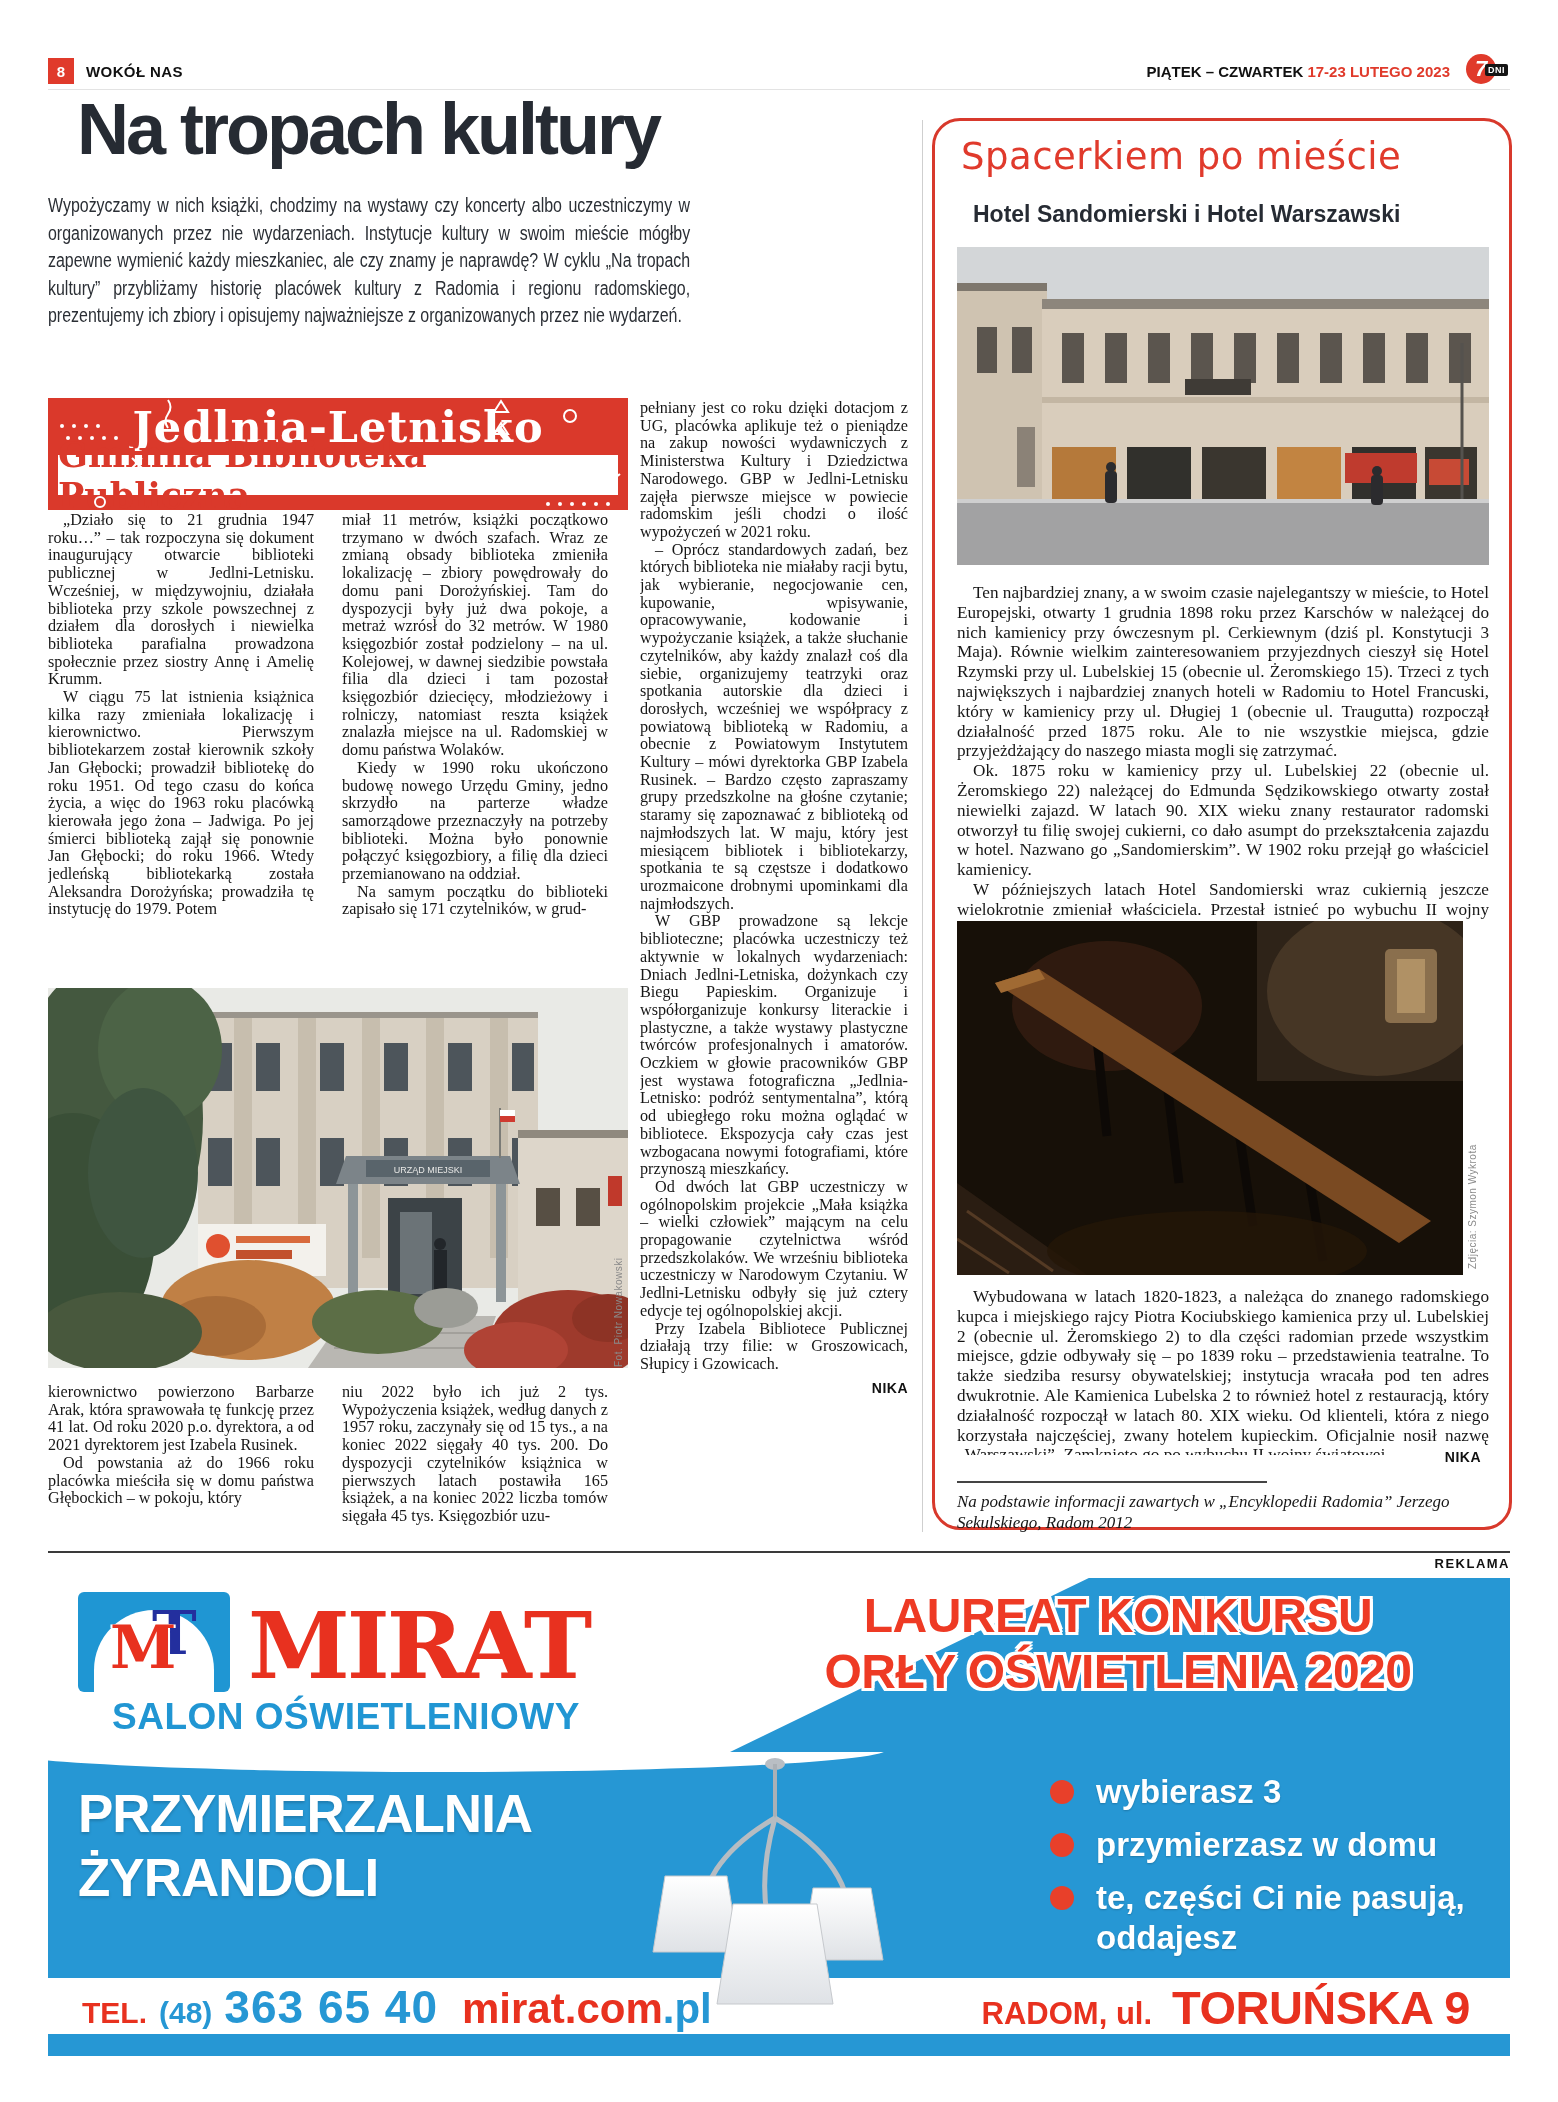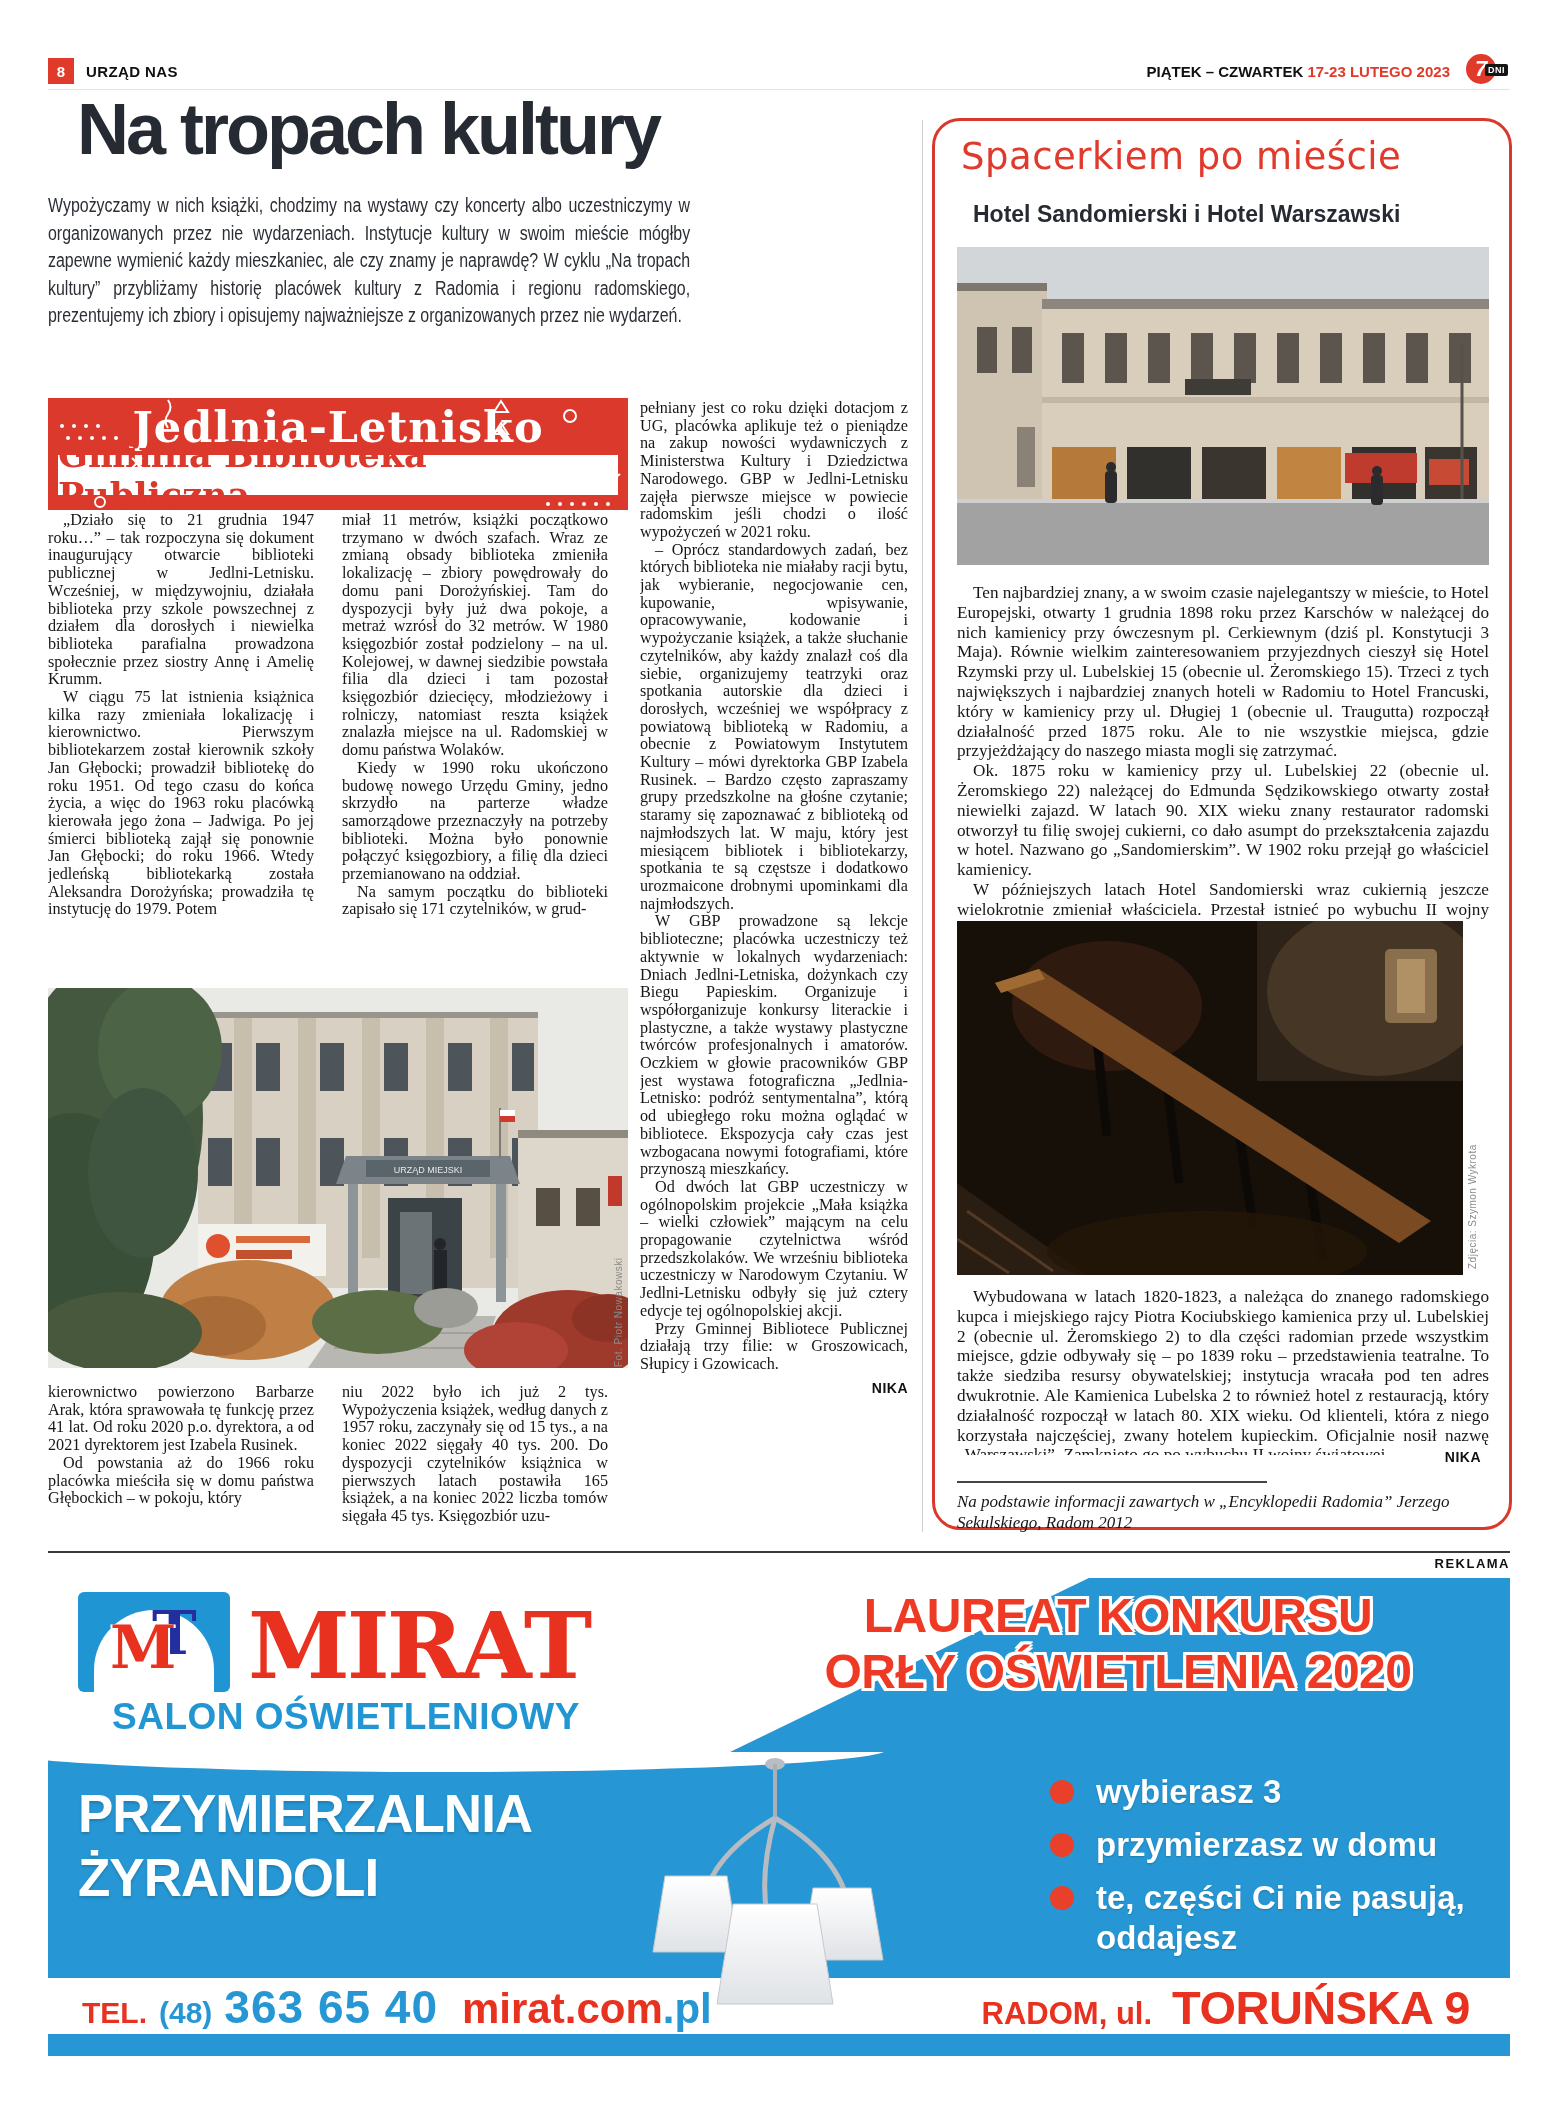--- a/index.html
+++ b/index.html
@@ -125,21 +125,21 @@
   .c-lab { color:#e8311f; font-weight:bold; font-size:31px; }
   .c-street { color:#e8311f; font-weight:bold; font-size:47px; letter-spacing:-.5px; }
 </style>
 </head>
 <body>
 
 <div class="page">
 
   <div class="hdr">
     <div class="hdr-num">8</div>
-    <div class="hdr-sec">URZĄD NAS</div>
+    <div class="hdr-sec">WOKÓŁ NAS</div>
     <div class="hdr-right">
       <span>PIĄTEK – CZWARTEK</span>
       <span class="red">17-23 LUTEGO 2023</span>
     </div>
     <div class="logo7">
       <span>7</span>
       <span class="logo-dni">DNI</span>
     </div>
   </div>
 
@@ -260,21 +260,21 @@
     <p>Od powstania aż do 1966 roku placówka mieściła się w domu państwa Głębockich – w pokoju, który</p>
   </div>
   <div id="c2b" class="bodytext">
     <p class="cont">niu 2022 było ich już 2 tys. Wypożyczenia książek, według danych z 1957 roku, zaczynały się od 15 tys., a na koniec 2022 sięgały 40 tys. 200. Do dyspozycji czytelników książnica w pierwszych latach postawiła 165 książek, a na koniec 2022 liczba tomów sięgała 45 tys. Księgozbiór uzu-</p>
   </div>
   <div id="c3" class="bodytext">
     <p class="cont">pełniany jest co roku dzięki dotacjom z UG, placówka aplikuje też o pieniądze na zakup nowości wydawniczych z Ministerstwa Kultury i Dziedzictwa Narodowego. GBP w Jedlni-Letnisku zajęła pierwsze miejsce w powiecie radomskim jeśli chodzi o ilość wypożyczeń w 2021 roku.</p>
     <p>– Oprócz standardowych zadań, bez których biblioteka nie miałaby racji bytu, jak wybieranie, negocjowanie cen, kupowanie, wpisywanie, opracowywanie, kodowanie i wypożyczanie książek, a także słuchanie czytelników, aby każdy znalazł coś dla siebie, organizujemy teatrzyki oraz spotkania autorskie dla dzieci i dorosłych, wcześniej we współpracy z powiatową biblioteką w Radomiu, a obecnie z Powiatowym Instytutem Kultury – mówi dyrektorka GBP Izabela Rusinek. – Bardzo często zapraszamy grupy przedszkolne na głośne czytanie; staramy się zapoznawać z biblioteką od najmłodszych lat. W maju, który jest miesiącem bibliotek i bibliotekarzy, spotkania te są częstsze i dodatkowo urozmaicone drobnymi upominkami dla najmłodszych.</p>
     <p>W GBP prowadzone są lekcje biblioteczne; placówka uczestniczy też aktywnie w lokalnych wydarzeniach: Dniach Jedlni-Letniska, dożynkach czy Biegu Papieskim. Organizuje i współorganizuje konkursy literackie i plastyczne, a także wystawy plastyczne twórców profesjonalnych i amatorów. Oczkiem w głowie pracowników GBP jest wystawa fotograficzna „Jedlnia-Letnisko: podróż sentymentalna”, którą od ubiegłego roku można oglądać w bibliotece. Ekspozycja cały czas jest wzbogacana nowymi fotografiami, które przynoszą mieszkańcy.</p>
     <p>Od dwóch lat GBP uczestniczy w ogólnopolskim projekcie „Mała książka – wielki człowiek” mającym na celu propagowanie czytelnictwa wśród przedszkolaków. We wrześniu biblioteka uczestniczy w Narodowym Czytaniu. W Jedlni-Letnisku odbyły się już cztery edycje tej ogólnopolskiej akcji.</p>
-    <p>Przy Gminnej Bibliotece Publicznej działają trzy filie: w Groszowicach, Słupicy i Gzowicach.</p>
+    <p>Przy Izabela Bibliotece Publicznej działają trzy filie: w Groszowicach, Słupicy i Gzowicach.</p>
     <div class="byline">NIKA</div>
   </div>
 
   <div class="vline"></div>
 
   <div id="panel">
     <div class="p-title">Spacerkiem po mieście</div>
     <div class="p-sub">Hotel Sandomierski i Hotel Warszawski</div>
 
     <div id="photo-street">

